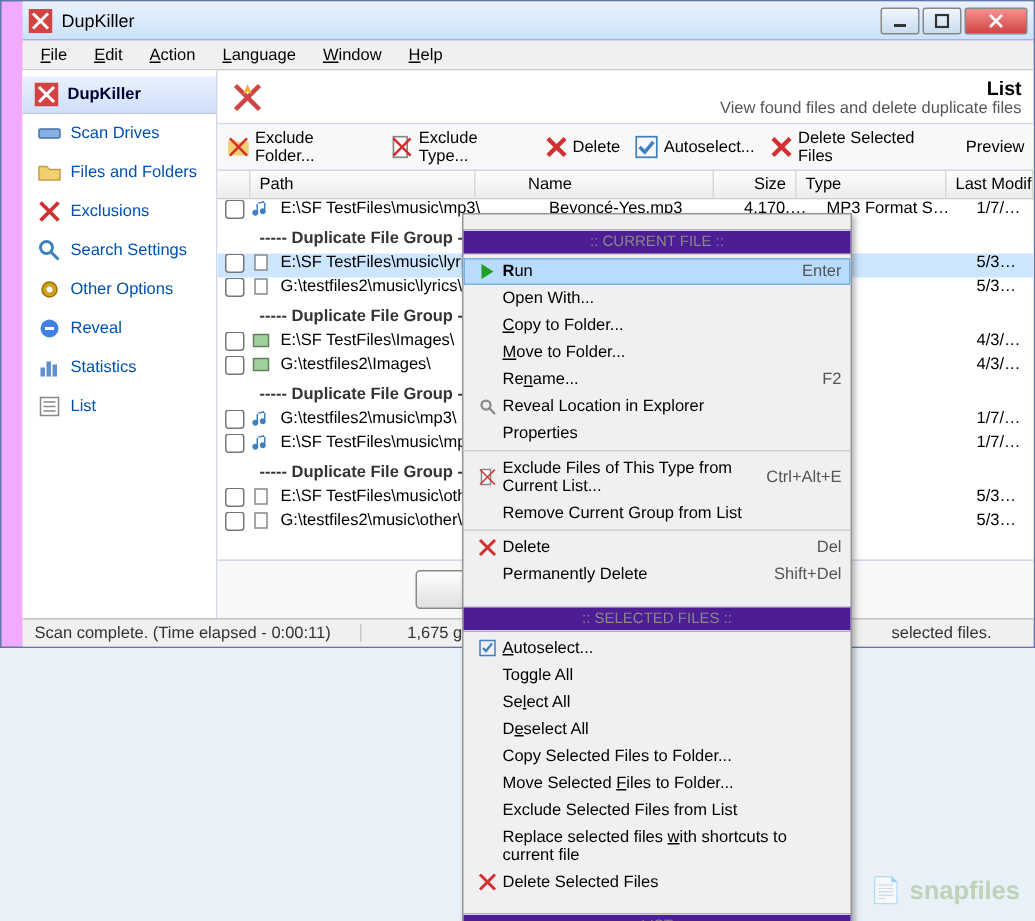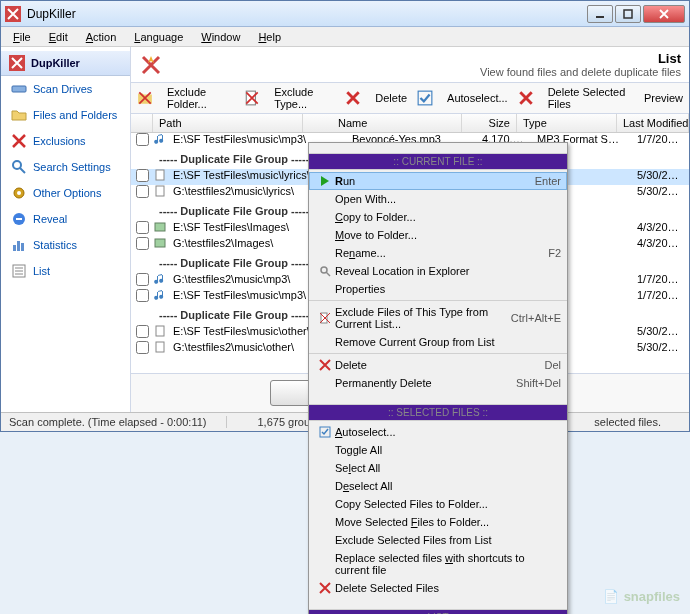--- a/index.html
+++ b/index.html
@@ -1,17 +1,17 @@
 <!DOCTYPE html>
 <html><head>
 <meta charset="utf-8">
 <style>
 * { margin: 0; padding: 0; box-sizing: border-box; font-family: "Segoe UI", Tahoma, sans-serif; font-size: 11px; }
 body { background: #e8f0f8; width: 690px; height: 614px; overflow: hidden; position: relative; }
-.window { width: 690px; background: #0ea5e9; border: 1px solid #5a7aa8; position: absolute; top: 0; left: 0; }
+.window { width: 690px; background: #f0abfc; border: 1px solid #5a7aa8; position: absolute; top: 0; left: 0; padding-left: 14px; }
 .titlebar { height: 26px; background: linear-gradient(#e9f2fc, #cde2f9); display: flex; align-items: center; padding: 0 4px; border-bottom: 1px solid #a0b8d8; }
 .titlebar-icon { width: 16px; height: 16px; margin-right: 6px; }
 .titlebar-text { flex: 1; color: #000; font-size: 12px; }
 .winbtns { display: flex; gap: 2px; }
 .winbtn { width: 26px; height: 18px; border: 1px solid #888; border-radius: 2px; display: flex; align-items: center; justify-content: center; cursor: pointer; }
 .winbtn.min { background: linear-gradient(#f0f6fc, #c8dcf0); }
 .winbtn.max { background: linear-gradient(#f0f6fc, #c8dcf0); }
 .winbtn.close { background: linear-gradient(#f89090, #d04444); width: 42px; }
 .menubar { height: 20px; background: #f0f0f0; display: flex; align-items: center; padding: 0 4px; gap: 2px; border-bottom: 1px solid #d0d0d0; }
 .menuitem { padding: 2px 8px; cursor: pointer; }
@@ -21,21 +21,21 @@
 .side-hdr { display: flex; align-items: center; gap: 6px; padding: 4px 8px; background: linear-gradient(#e8f0fc, #d0e0f8); border-bottom: 1px solid #b8c8e0; font-weight: bold; color: #003; }
 .side-item { display: flex; align-items: center; gap: 6px; padding: 5px 10px; color: #0050b0; cursor: pointer; }
 .ico { width: 16px; height: 16px; display: inline-flex; align-items: center; justify-content: center; flex-shrink: 0; }
 .main { flex: 1; display: flex; flex-direction: column; min-width: 0; }
 .main-hdr { display: flex; align-items: center; padding: 4px 8px; gap: 8px; border-bottom: 1px solid #d0d8e8; }
 .main-hdr-icon { width: 24px; height: 24px; }
 .main-hdr-txt { flex: 1; text-align: right; }
 .main-hdr-txt .big { font-weight: bold; font-size: 13px; }
 .main-hdr-txt .small { color: #555; }
 .toolbar { display: flex; align-items: center; padding: 3px 6px; gap: 10px; border-bottom: 1px solid #d0d8e8; background: #f8f8f8; }
-.tbtn { display: flex; align-items: center; gap: 14px; cursor: pointer; color: #000; }
+.tbtn { display: flex; align-items: center; gap: 3px; cursor: pointer; color: #000; }
 .list-hdr { display: flex; background: linear-gradient(#fdfdfd, #ececec); border-bottom: 1px solid #ccc; }
 .list-hdr .col { padding: 3px 6px; border-right: 1px solid #d8d8d8; overflow: hidden; white-space: nowrap; }
 .col-chk { width: 22px; }
 .col-path { width: 150px; }
 .col-name { width: 130px; margin-left: 29px; }
 .col-size { width: 55px; text-align: right; }
 .col-type { width: 100px; }
 .col-mod { flex: 1; }
 .list-body { height: 240px; overflow: hidden; background: #fff; }
 .row { display: flex; align-items: flex-start; height: 16px; }
@@ -54,21 +54,21 @@
 .ctx { position: absolute; width: 260px; background: #f0f0f0; border: 1px solid #979797; box-shadow: 2px 2px 4px rgba(0,0,0,0.3); z-index: 100; }
 .ctx-section { padding: 2px 0; }
 .ctx-hdr { text-align: center; color: #888; font-size: 10px; padding: 2px 0; border-bottom: 1px solid #d0d0d0; border-top: 1px solid #d0d0d0; background: #4c1d95; margin-top: 10px; }
 .ctx-item { display: flex; align-items: center; padding: 3px 6px; cursor: pointer; }
 .ctx-item.selected { background: #b8dcff; border: 1px solid #7ab0e0; padding: 2px 5px; }
 .ctx-ico { width: 20px; display: flex; justify-content: center; }
 .ctx-label { flex: 1; }
 .ctx-shortcut { color: #555; margin-left: 10px; }
 .ctx-sep { height: 1px; background: #d0d0d0; margin: 2px 0; }
 
-.watermark { position: absolute; bottom: 10px; right: 10px; color: #a0c090; font-size: 13px; font-weight: bold; pointer-events: none; opacity: 0.6; }
+.watermark { position: absolute; bottom: 10px; right: 10px; color: #a0c090; font-size: 17px; font-weight: bold; pointer-events: none; opacity: 0.6; }
 </style>
 </head>
 <body>
 
 <div class="window">
   <div class="titlebar">
     <span class="titlebar-icon ico">
       <svg viewBox="0 0 16 16">
           <rect width="16" height="16" fill="#d04444"></rect>
           <path d="M3 3 L13 13 M13 3 L3 13" stroke="#fff" stroke-width="2"></path>

